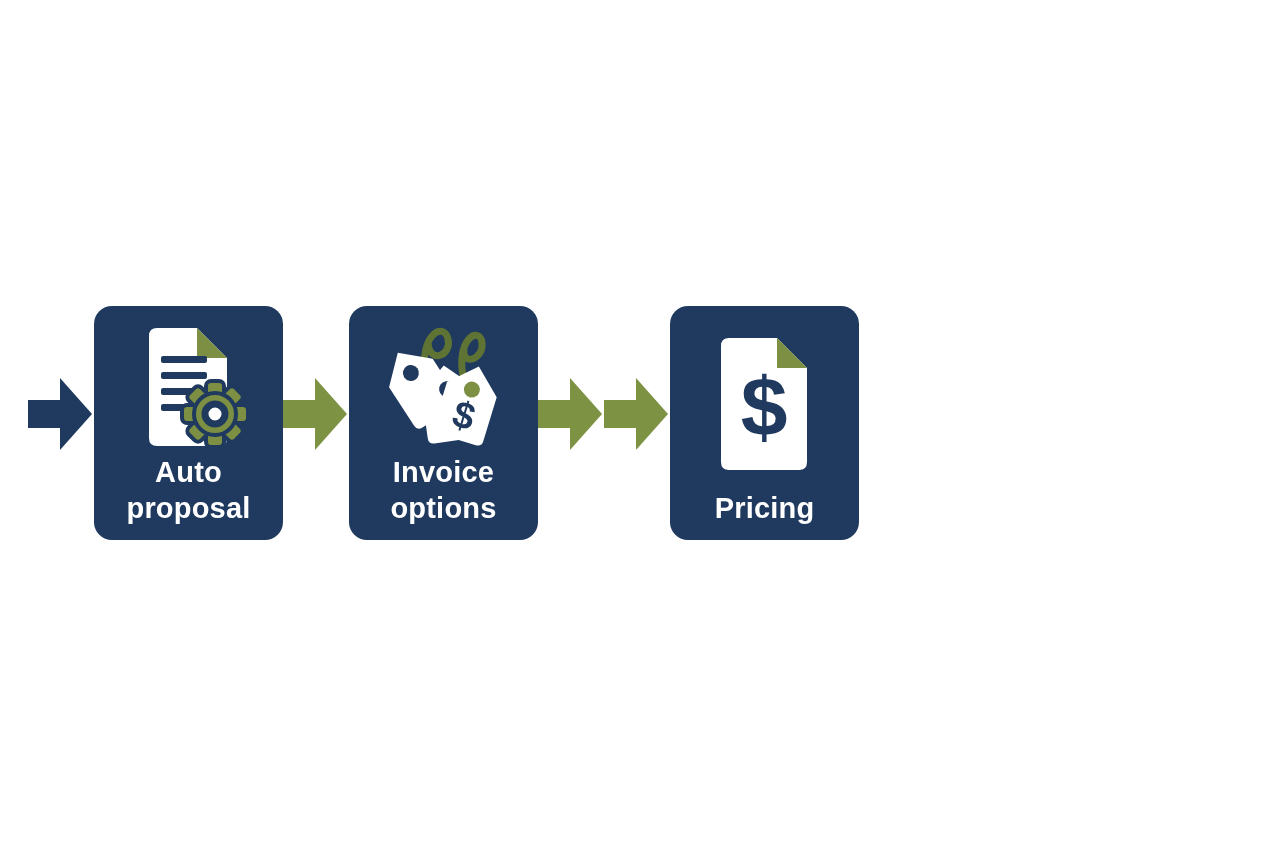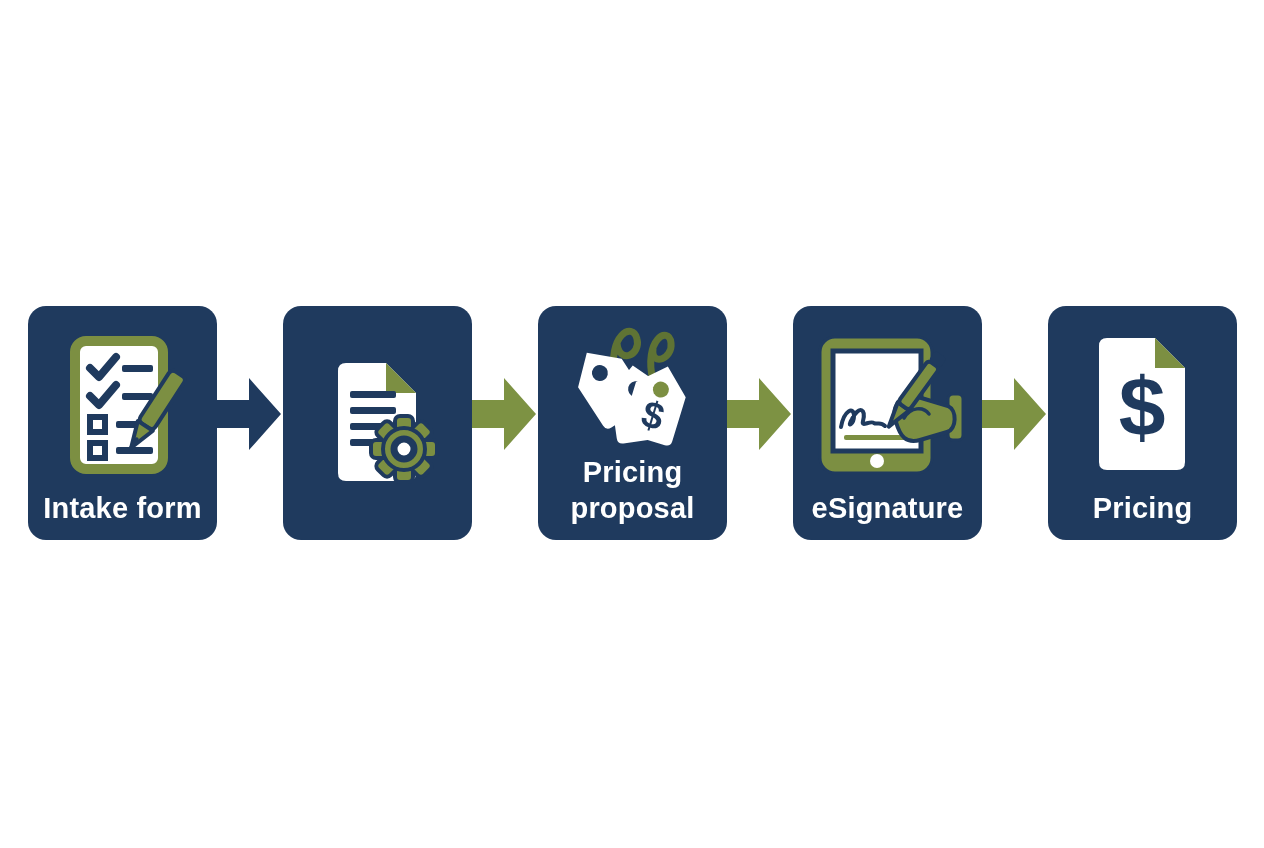--- a/index.html
+++ b/index.html
@@ -42,41 +42,20 @@
     display: flex; justify-content: center;
   }
   .arrow-cell svg { margin-top: 68px; display: block; }
 </style>
 </head>
 <body>
 
 <div class="canvas">
   <div class="flow">
 
-    <div class="step">
-      <div class="icon-wrap">
-        <svg width="140" height="140" viewBox="0 0 140 140">
-          <rect x="22" y="6" width="88" height="128" rx="11" fill="#ffffff" stroke="#7c8f42" stroke-width="10"></rect>
-          <path d="M37 33 l9 9 17-20" stroke="#1f3a5e" stroke-width="8" fill="none" stroke-linecap="round" stroke-linejoin="round"></path>
-          <rect x="69" y="30" width="31" height="7" rx="2" fill="#1f3a5e"></rect>
-          <path d="M37 61 l9 9 17-20" stroke="#1f3a5e" stroke-width="8" fill="none" stroke-linecap="round" stroke-linejoin="round"></path>
-          <rect x="69" y="58" width="31" height="7" rx="2" fill="#1f3a5e"></rect>
-          <rect x="37" y="82" width="15" height="15" fill="#ffffff" stroke="#1f3a5e" stroke-width="6"></rect>
-          <rect x="63" y="86" width="37" height="7" rx="2" fill="#1f3a5e"></rect>
-          <rect x="37" y="108" width="15" height="15" fill="#ffffff" stroke="#1f3a5e" stroke-width="6"></rect>
-          <rect x="63" y="112" width="37" height="7" rx="2" fill="#1f3a5e"></rect>
-          <g transform="translate(76,116) rotate(33)">
-            <rect x="-9" y="-92" width="18" height="62" rx="5" fill="#7c8f42" stroke="#1f3a5e" stroke-width="4"></rect>
-            <polygon points="-9,-30 9,-30 0,-4" fill="#7c8f42" stroke="#1f3a5e" stroke-width="4" stroke-linejoin="round"></polygon>
-            <path d="M0,-14 L0,-4" stroke="#1f3a5e" stroke-width="4" stroke-linecap="round"></path>
-          </g>
-        </svg>
-      </div>
-      <div class="label">Intake form</div>
-    </div>
 
     <div class="arrow-cell">
       <svg width="66" height="80" viewBox="0 0 66 80">
         <polygon points="0,26 32,26 32,4 64,40 32,76 32,54 0,54" fill="#1f3a5e"></polygon>
       </svg>
     </div>
 
     <div class="step">
       <div class="icon-wrap">
         <svg width="132" height="132" viewBox="0 0 132 132">
@@ -89,20 +68,21 @@
           <g transform="translate(92,92)">
             <rect x="-9" y="-33" width="18" height="66" rx="5" fill="#7c8f42" stroke="#1f3a5e" stroke-width="4"></rect>
             <rect x="-9" y="-33" width="18" height="66" rx="5" fill="#7c8f42" stroke="#1f3a5e" stroke-width="4" transform="rotate(45)"></rect>
             <rect x="-9" y="-33" width="18" height="66" rx="5" fill="#7c8f42" stroke="#1f3a5e" stroke-width="4" transform="rotate(90)"></rect>
             <rect x="-9" y="-33" width="18" height="66" rx="5" fill="#7c8f42" stroke="#1f3a5e" stroke-width="4" transform="rotate(135)"></rect>
             <circle r="21" fill="#7c8f42" stroke="#1f3a5e" stroke-width="4"></circle>
             <circle r="10" fill="#ffffff" stroke="#1f3a5e" stroke-width="7"></circle>
           </g>
         </svg>
       </div>
+      <div class="label">Auto proposal</div>
     </div>
 
     <div class="arrow-cell">
       <svg width="66" height="80" viewBox="0 0 66 80">
         <polygon points="0,26 32,26 32,4 64,40 32,76 32,54 0,54" fill="#7d9243"></polygon>
       </svg>
     </div>
 
     <div class="step">
       <div class="icon-wrap">
@@ -117,49 +97,29 @@
             <path d="M26,0 L52,24 L52,70 Q52,76 46,76 L6,76 Q0,76 0,70 L0,24 Z" fill="#ffffff"></path>
             <circle cx="26" cy="24" r="8" fill="#1f3a5e"></circle>
           </g>
           <g transform="translate(86,46) rotate(17)">
             <path d="M26,0 L52,24 L52,70 Q52,76 46,76 L6,76 Q0,76 0,70 L0,24 Z" fill="#ffffff"></path>
             <circle cx="26" cy="24" r="8" fill="#7c8f42"></circle>
             <text x="26" y="64" font-size="38" font-weight="bold" fill="#1f3a5e" text-anchor="middle" font-family="Liberation Sans, sans-serif">$</text>
           </g>
         </svg>
       </div>
-      <div class="label">Pricing proposal</div>
+      <div class="label">Invoice options</div>
     </div>
 
     <div class="arrow-cell">
       <svg width="66" height="80" viewBox="0 0 66 80">
         <polygon points="0,26 32,26 32,4 64,40 32,76 32,54 0,54" fill="#7d9243"></polygon>
       </svg>
     </div>
 
-    <div class="step">
-      <div class="icon-wrap">
-        <svg width="160" height="142" viewBox="0 0 160 142">
-          <rect x="140" y="60" width="15" height="46" rx="5" fill="#7c8f42" stroke="#1f3a5e" stroke-width="3"></rect>
-          <rect x="12" y="3" width="112" height="136" rx="15" fill="#7c8f42" stroke="#1f3a5e" stroke-width="3"></rect>
-          <rect x="25" y="17" width="88" height="100" fill="#ffffff" stroke="#1f3a5e" stroke-width="5"></rect>
-          <circle cx="69" cy="127" r="7" fill="#ffffff"></circle>
-          <rect x="36" y="101" width="64" height="5" rx="2" fill="#7c8f42"></rect>
-          <path d="M33,93 C36,76 46,72 46,82 C46,90 38,95 44,85 C52,70 58,76 55,87 C53,94 62,86 66,89 C69,91 72,87 77,92" stroke="#1f3a5e" stroke-width="4" fill="none" stroke-linecap="round"></path>
-          <path d="M88,88 C82,70 96,58 110,63 L140,72 C149,76 149,95 139,98 L112,106 C98,110 92,102 88,88 Z" fill="#7c8f42" stroke="#1f3a5e" stroke-width="4" stroke-linejoin="round"></path>
-          <g transform="translate(79,95) rotate(36)">
-            <polygon points="-7,-28 7,-28 0,-3" fill="#7c8f42" stroke="#1f3a5e" stroke-width="4" stroke-linejoin="round"></polygon>
-            <rect x="-7" y="-80" width="14" height="52" rx="4" fill="#7c8f42" stroke="#1f3a5e" stroke-width="4"></rect>
-            <rect x="-7" y="-92" width="14" height="12" rx="4" fill="#1f3a5e"></rect>
-          </g>
-          <path d="M96,84 C103,73 115,72 121,80" stroke="#1f3a5e" stroke-width="3.5" fill="none" stroke-linecap="round"></path>
-        </svg>
-      </div>
-      <div class="label">eSignature</div>
-    </div>
 
     <div class="arrow-cell">
       <svg width="66" height="80" viewBox="0 0 66 80">
         <polygon points="0,26 32,26 32,4 64,40 32,76 32,54 0,54" fill="#7d9243"></polygon>
       </svg>
     </div>
 
     <div class="step">
       <div class="icon-wrap">
         <svg width="132" height="142" viewBox="0 0 132 142">

